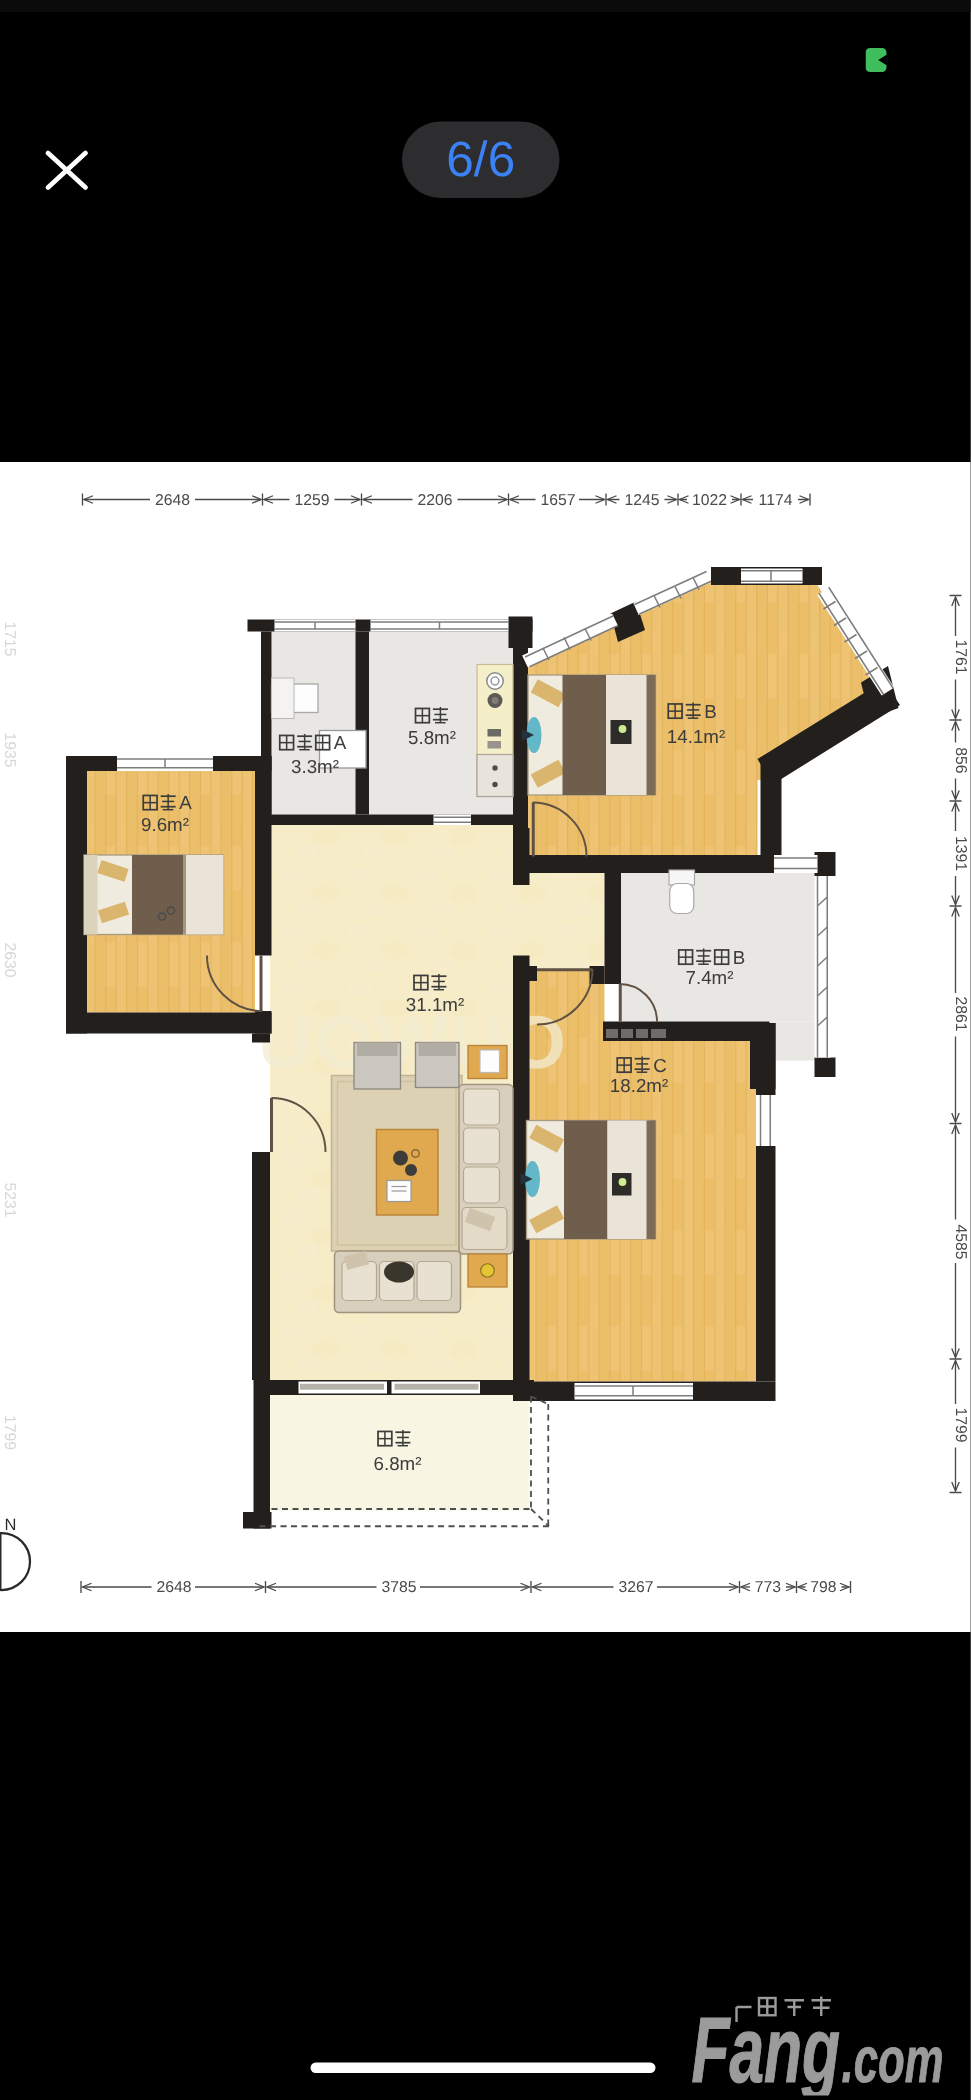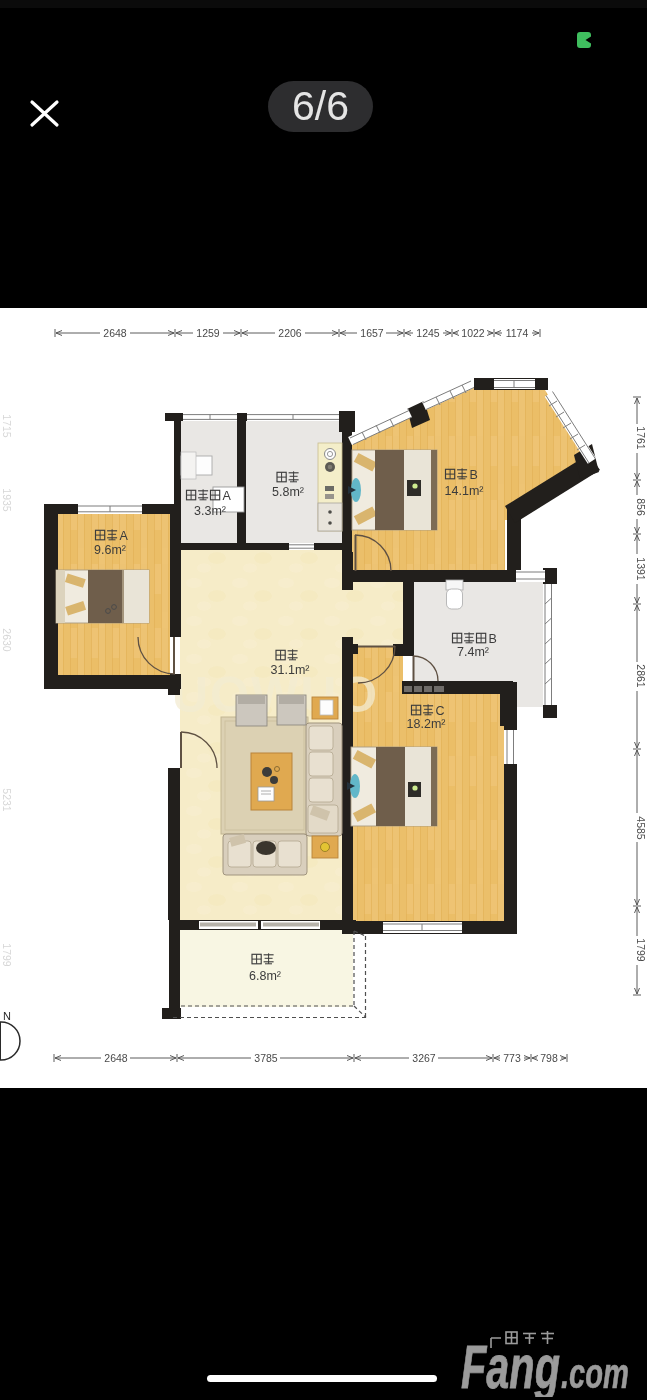--- a/index.html
+++ b/index.html
@@ -1,20 +1,20 @@
 <!DOCTYPE html>
 <html><head>
 <meta charset="utf-8">
 <style>
   html,body{margin:0;padding:0;background:#000;}
   body{width:647px;height:1400px;position:relative;overflow:hidden;
        font-family:"Liberation Sans", sans-serif;}
   #topbar{position:absolute;left:0;top:0;width:647px;height:8px;background:#0b0b0b;}
   #pill{position:absolute;left:268px;top:81px;width:105px;height:51px;border-radius:26px;
-        background:#2d2d2f;color:#e5e5e5;font-size:41px;text-align:center;line-height:50px;}
+        background:#2d2d2f;color:#3b82f6;font-size:33px;text-align:center;line-height:50px;}
   #imgarea{position:absolute;left:0;top:308px;width:647px;height:780px;background:#fff;}
   #homebar{position:absolute;left:207px;top:1375px;width:230px;height:7px;border-radius:4px;background:#fff;}
 </style>
 </head>
 <body>
 <div id="topbar"></div>
 
 <svg style="position:absolute;left:28px;top:98px" width="34" height="32" viewBox="0 0 34 32">
   <path d="M4 4 L29 27 M29 4 L4 27" stroke="#fff" stroke-width="3.2" stroke-linecap="round" fill="none"></path>
 </svg>

